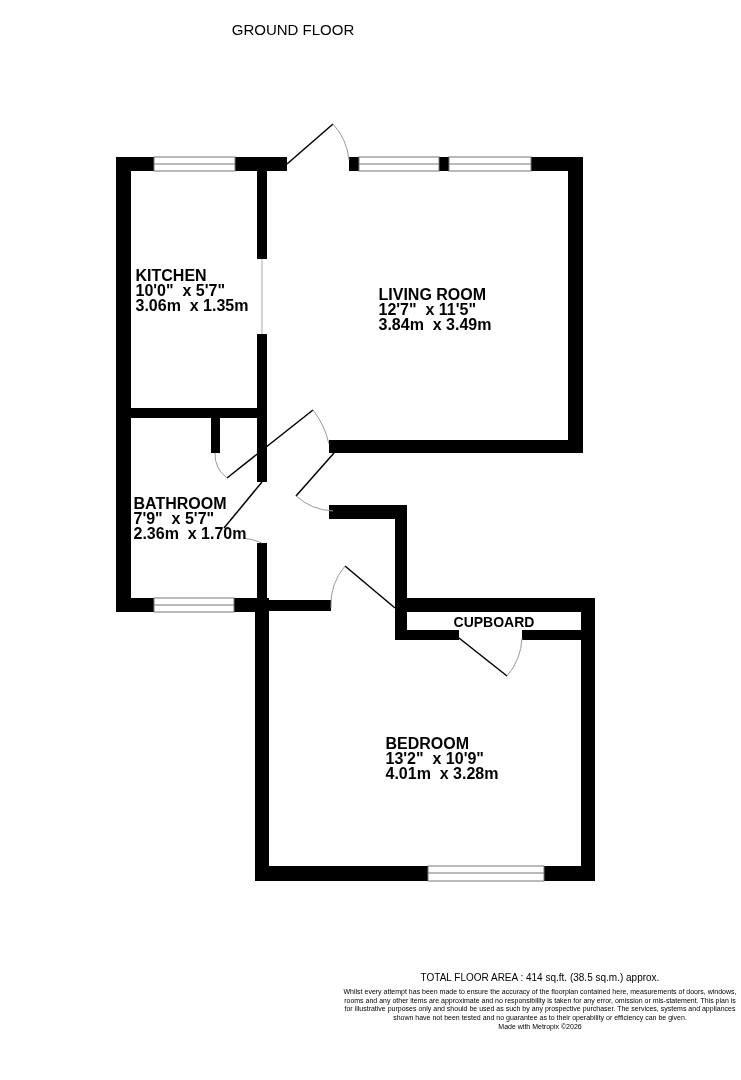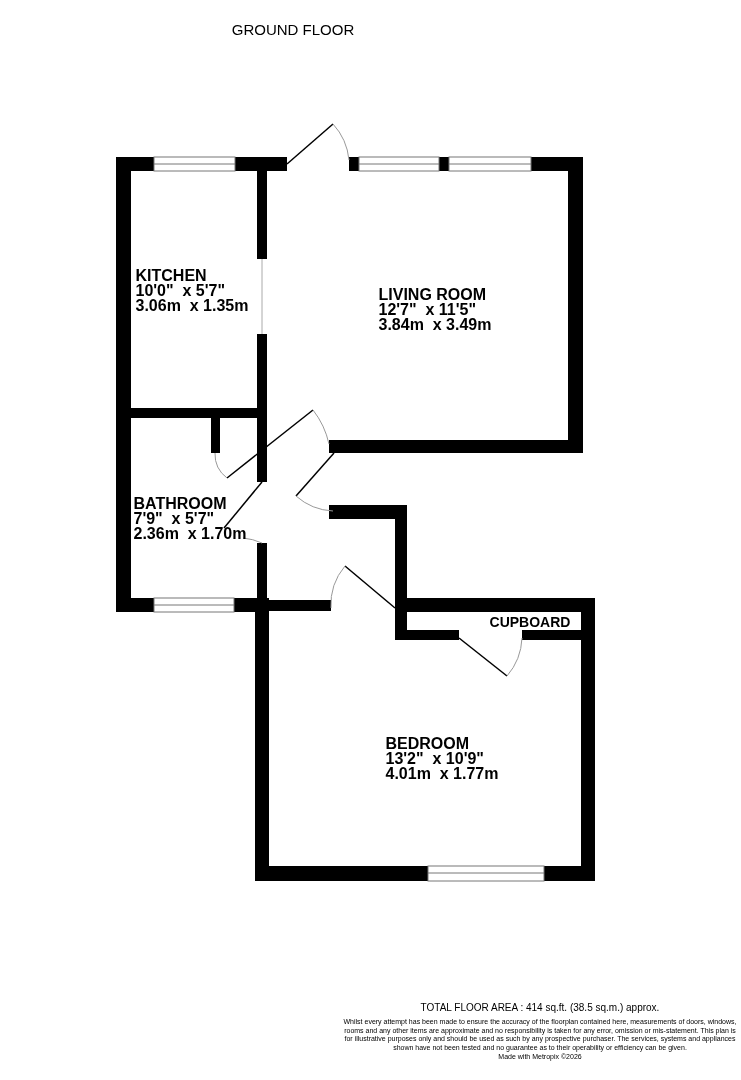--- a/index.html
+++ b/index.html
@@ -1,22 +1,22 @@
 <!DOCTYPE html>
 <html><head>
 <meta charset="utf-8">
 <style>
   html, body { margin: 0; padding: 0; background: #ffffff; }
   body { width: 741px; height: 1080px; position: relative; overflow: hidden; font-family: "Liberation Sans", sans-serif; color: #000; }
   .header { position: absolute; top: 22px; left: 0; width: 586px; text-align: center; font-size: 15px; line-height: 16px; }
   .plan { position: absolute; left: 0; top: 0; }
   .room-label { position: absolute; font-weight: bold; font-size: 16px; line-height: 15px; white-space: nowrap; transform: translateX(-50%); }
   .room-label div { white-space: pre; }
-  .cupboard-label { position: absolute; font-weight: bold; font-size: 14px; transform: translateX(-50%); margin-left: 36px; }
-  .footer { position: absolute; left: 340px; width: 400px; top: 1002px; text-align: center; }
+  .cupboard-label { position: absolute; font-weight: bold; font-size: 14px; transform: translateX(-50%); }
+  .footer { position: absolute; left: 340px; width: 400px; top: 972px; text-align: center; }
   .footer .total { font-size: 10px; line-height: 12px; margin-bottom: 4px; }
   .footer .disclaimer { font-size: 7px; line-height: 8.5px; }
   .footer .made { font-size: 7px; line-height: 9px; }
 </style>
 </head>
 <body>
 
 <div class="header">
   <div>GROUND FLOOR</div>
 </div>
@@ -130,21 +130,21 @@
 
 <div class="room-label" style="left:190px; top:496px;">
   <div>BATHROOM</div>
   <div>7'9"  x 5'7"</div>
   <div>2.36m  x 1.70m</div>
 </div>
 
 <div class="room-label" style="left:425px; top:736px;margin-left:17px;">
   <div>BEDROOM</div>
   <div>13'2"  x 10'9"</div>
-  <div>4.01m  x 1.77m</div>
+  <div>4.01m  x 3.28m</div>
 </div>
 
 <div class="cupboard-label" style="left:494px; top:614px;">CUPBOARD</div>
 
 <div class="footer">
   <div class="total">TOTAL FLOOR AREA : 414 sq.ft. (38.5 sq.m.) approx.</div>
   <div class="disclaimer">Whilst every attempt has been made to ensure the accuracy of the floorplan contained here, measurements of doors, windows, rooms and any other items are approximate and no responsibility is taken for any error, omission or mis-statement. This plan is for illustrative purposes only and should be used as such by any prospective purchaser. The services, systems and appliances shown have not been tested and no guarantee as to their operability or efficiency can be given.</div>
   <div class="made">Made with Metropix ©2026</div>
 </div>
 

